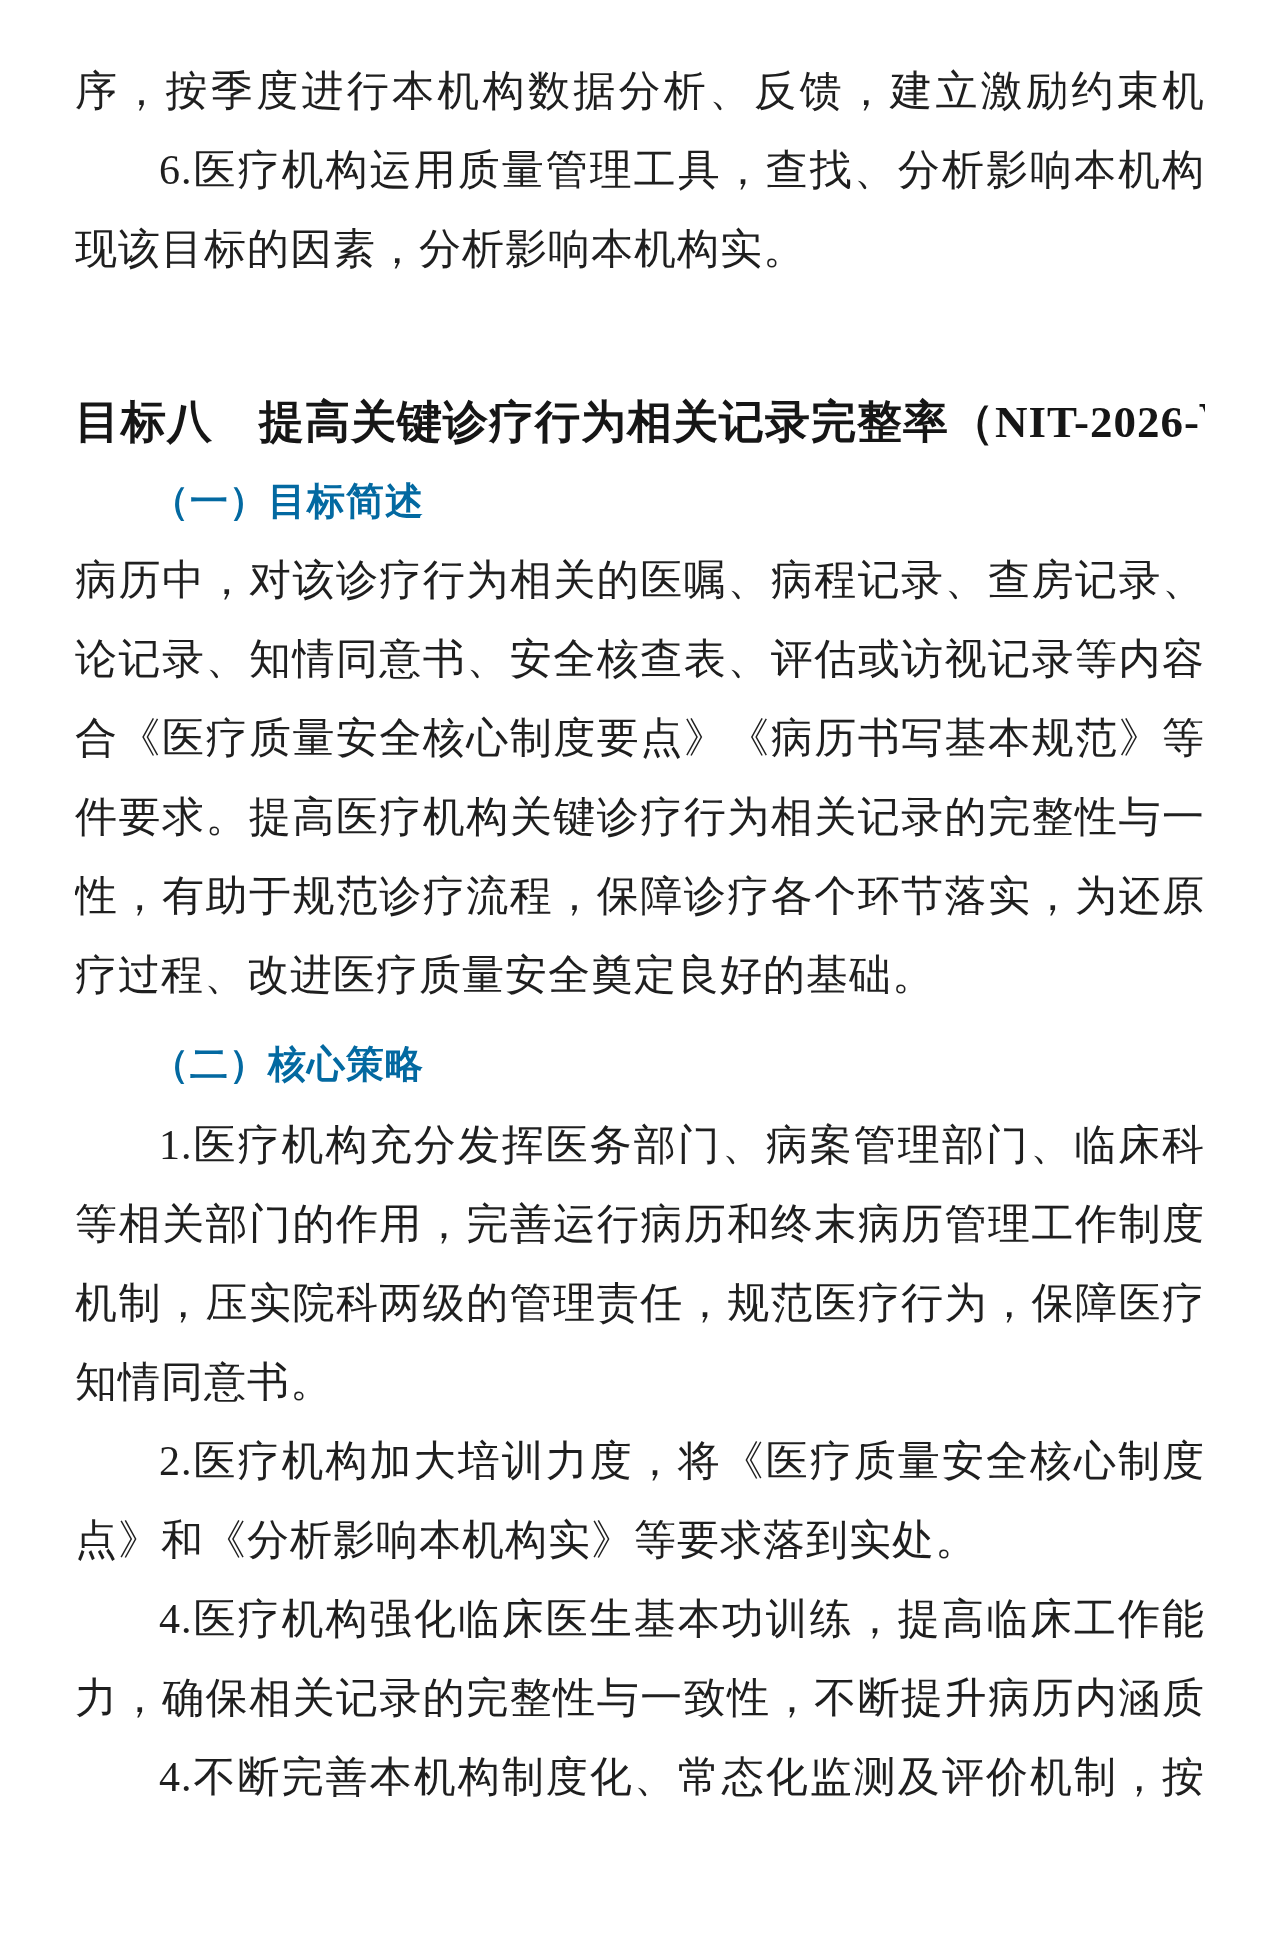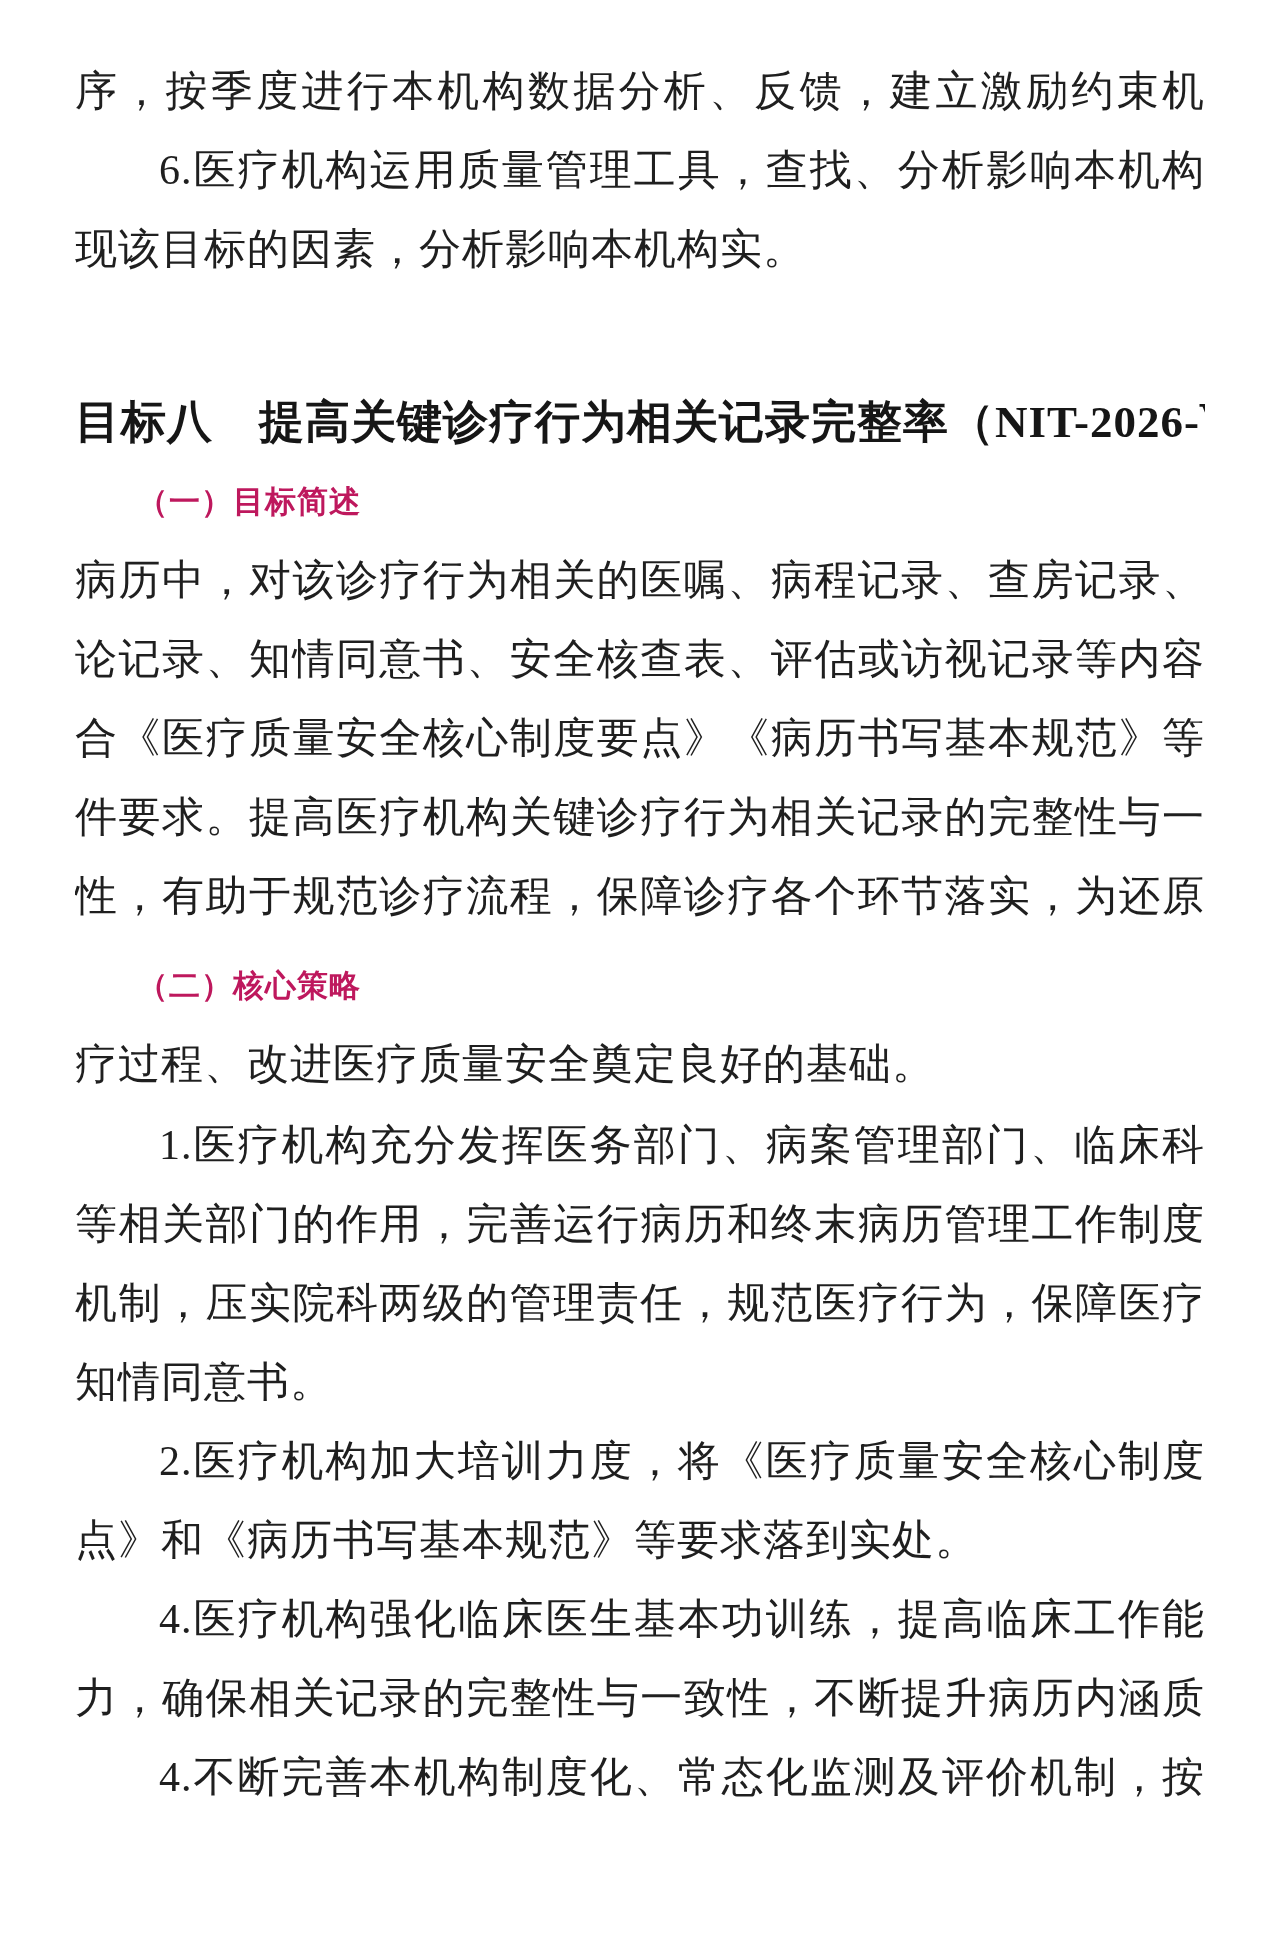--- a/index.html
+++ b/index.html
@@ -41,48 +41,48 @@
     text-indent: 2em;
   }
   .line.heading {
     font-size: 45px;
     font-weight: 700;
     line-height: 79px;
     letter-spacing: 1px;
     color: #161616;
   }
   .line.subheading {
-    font-size: 31px;
+    font-size: 38px;
     font-weight: 700;
-    color: #be185d;
+    color: #0369a1;
   }
   .line.gap-large  { margin-top: 94px; }
   .line.gap-medium { margin-top: 10px; }
   .line.gap-small  { margin-top: 2px; }
 </style>
 </head>
 <body>
 
 <div class="page">
   <div class="doc-body">
       <div class="line body justify">序，按季度进行本机构数据分析、反馈，建立激励约束机制。</div>
       <div class="line body justify indent">6.医疗机构运用质量管理工具，查找、分析影响本机构实</div>
       <div class="line body">现该目标的因素，分析影响本机构实。</div>
       <div class="line heading gap-large">目标八　提高关键诊疗行为相关记录完整率（NIT-2026-Ⅷ）</div>
       <div class="line subheading indent">（一）目标简述</div>
       <div class="line body justify">病历中，对该诊疗行为相关的医嘱、病程记录、查房记录、讨</div>
       <div class="line body justify">论记录、知情同意书、安全核查表、评估或访视记录等内容符</div>
       <div class="line body justify">合《医疗质量安全核心制度要点》《病历书写基本规范》等文</div>
       <div class="line body justify">件要求。提高医疗机构关键诊疗行为相关记录的完整性与一致</div>
       <div class="line body justify">性，有助于规范诊疗流程，保障诊疗各个环节落实，为还原医</div>
+      <div class="line body">疗过程、改进医疗质量安全奠定良好的基础。</div>
       <div class="line subheading indent gap-medium">（二）核心策略</div>
-      <div class="line body">疗过程、改进医疗质量安全奠定良好的基础。</div>
       <div class="line body justify indent gap-small">1.医疗机构充分发挥医务部门、病案管理部门、临床科室</div>
       <div class="line body justify">等相关部门的作用，完善运行病历和终末病历管理工作制度与</div>
       <div class="line body justify">机制，压实院科两级的管理责任，规范医疗行为，保障医疗质</div>
       <div class="line body">知情同意书。</div>
       <div class="line body justify indent">2.医疗机构加大培训力度，将《医疗质量安全核心制度要</div>
-      <div class="line body">点》和《病历书写基本规范》等要求落到实处。</div>
+      <div class="line body">点》和《分析影响本机构实》等要求落到实处。</div>
       <div class="line body justify indent">4.医疗机构强化临床医生基本功训练，提高临床工作能</div>
       <div class="line body justify">力，确保相关记录的完整性与一致性，不断提升病历内涵质量。</div>
       <div class="line body justify indent">4.不断完善本机构制度化、常态化监测及评价机制，按季</div>
     </div>
 </div>
 
 </body></html>

